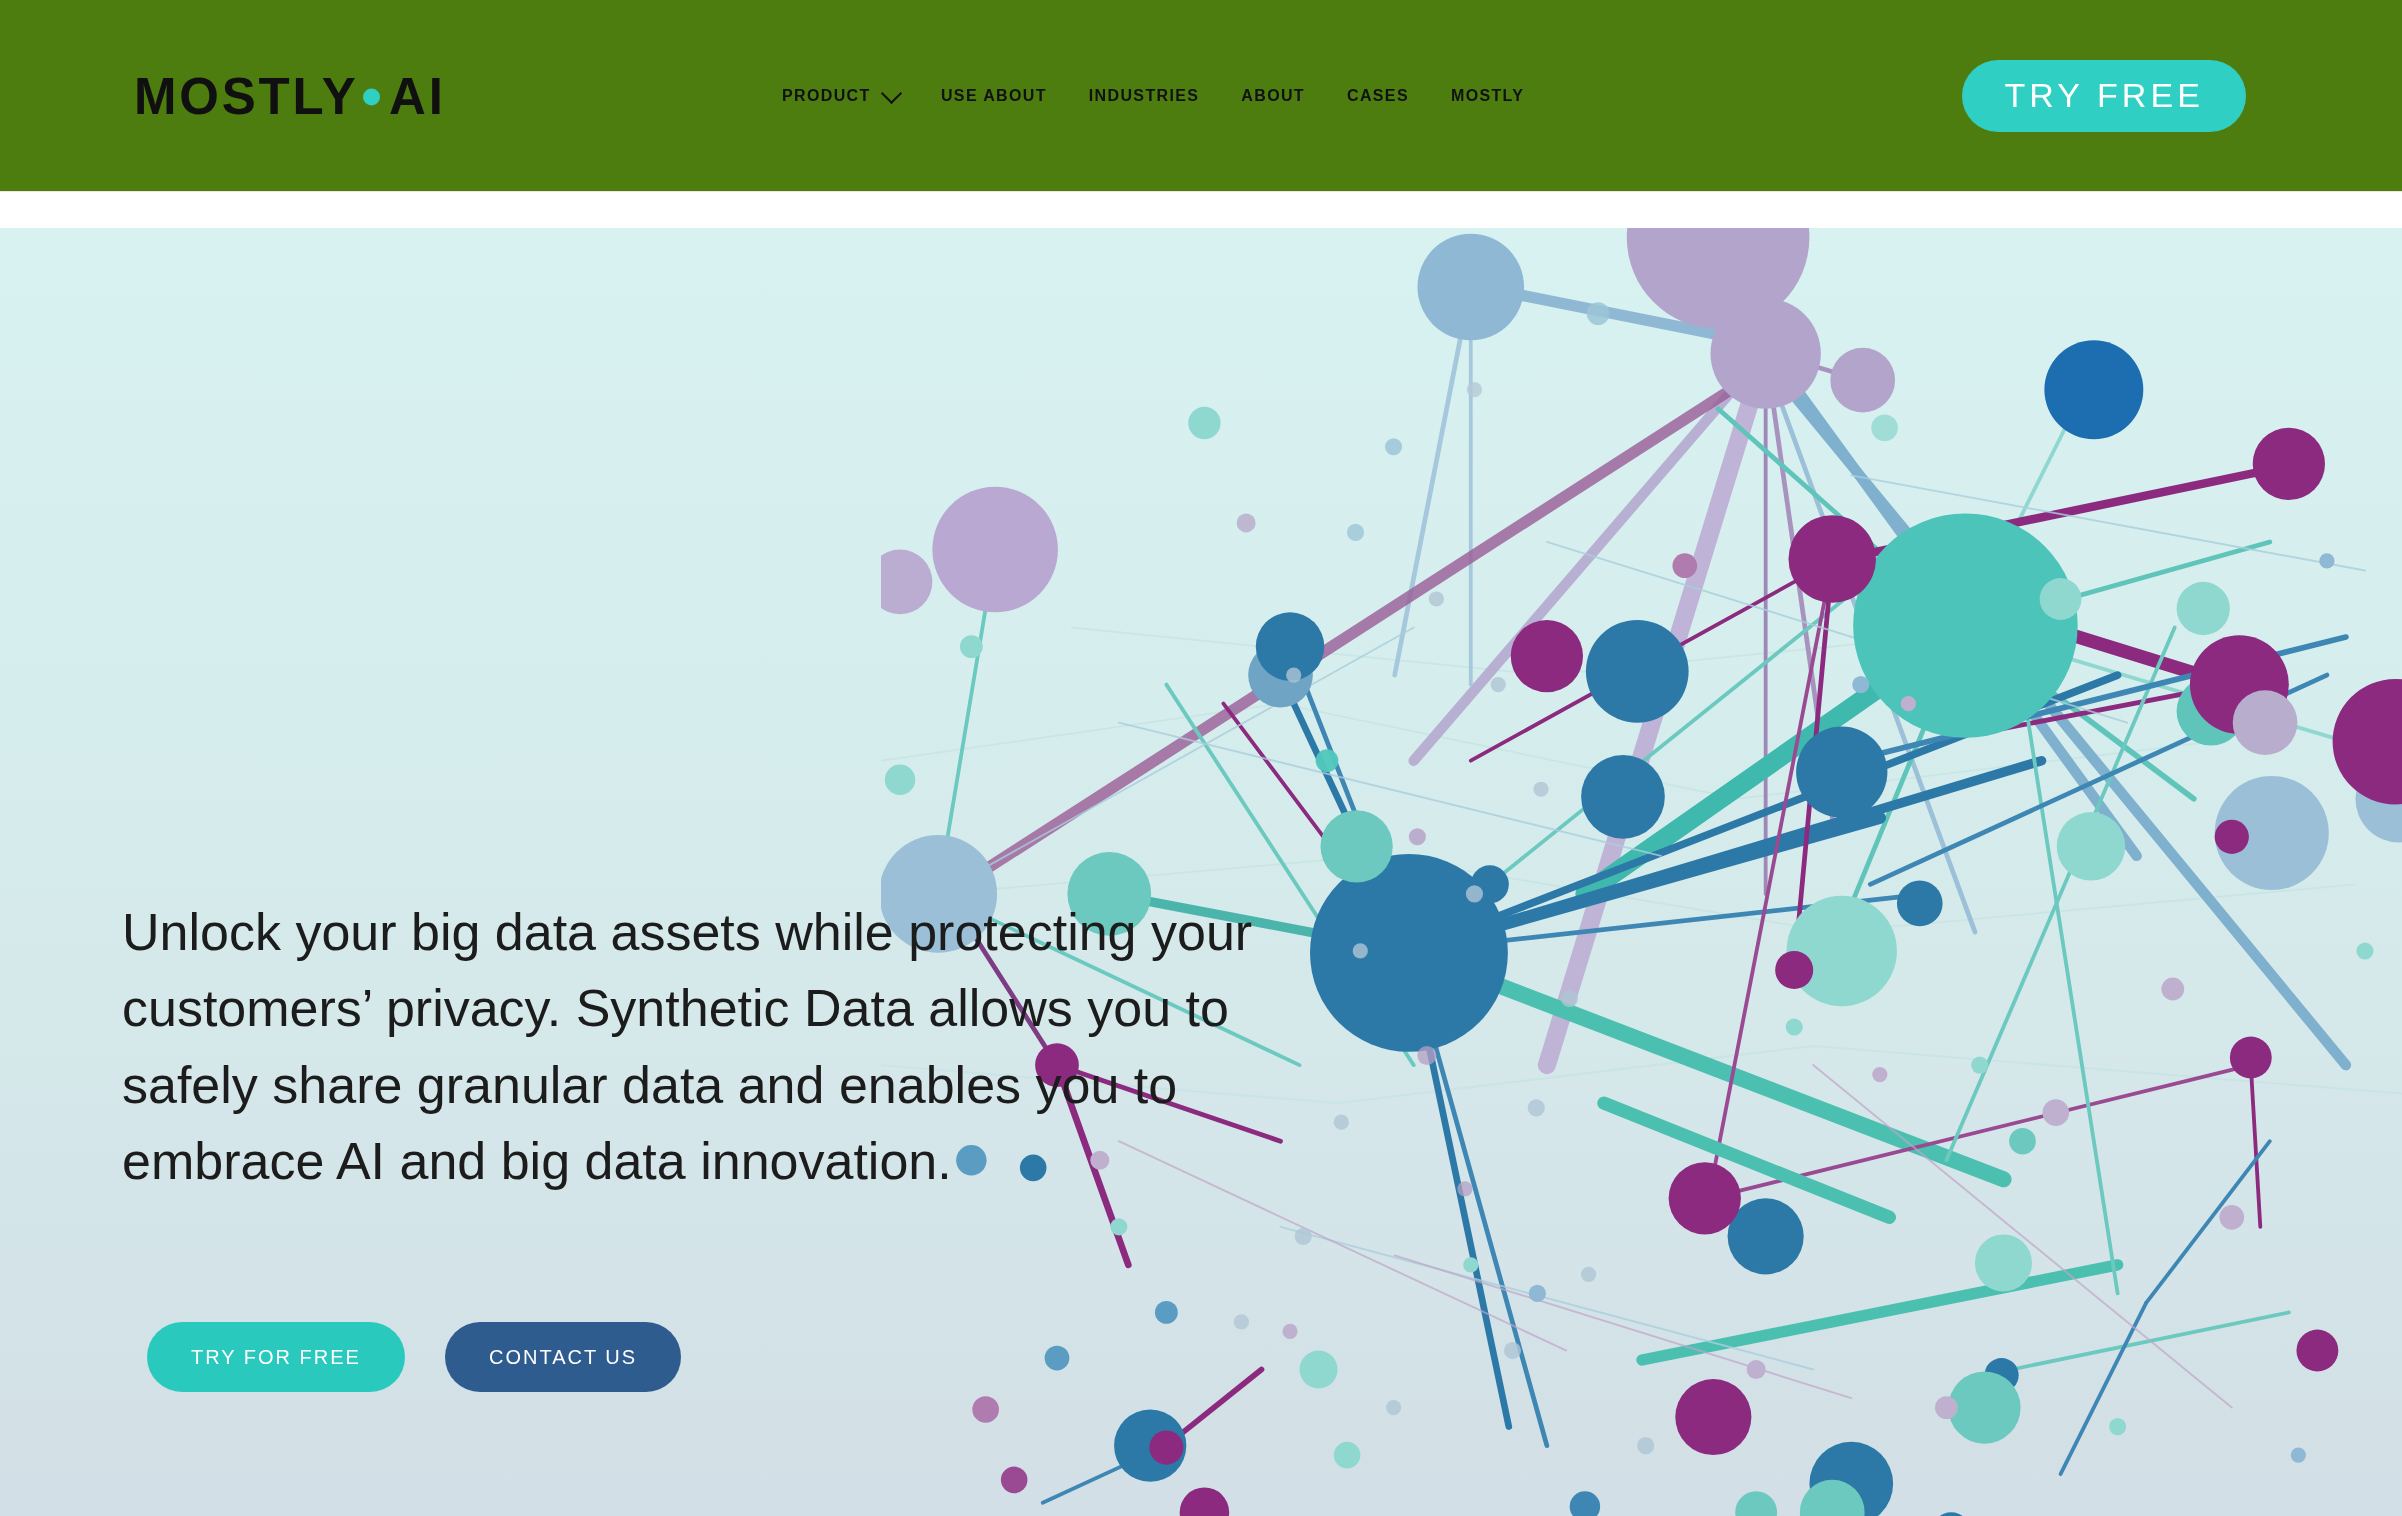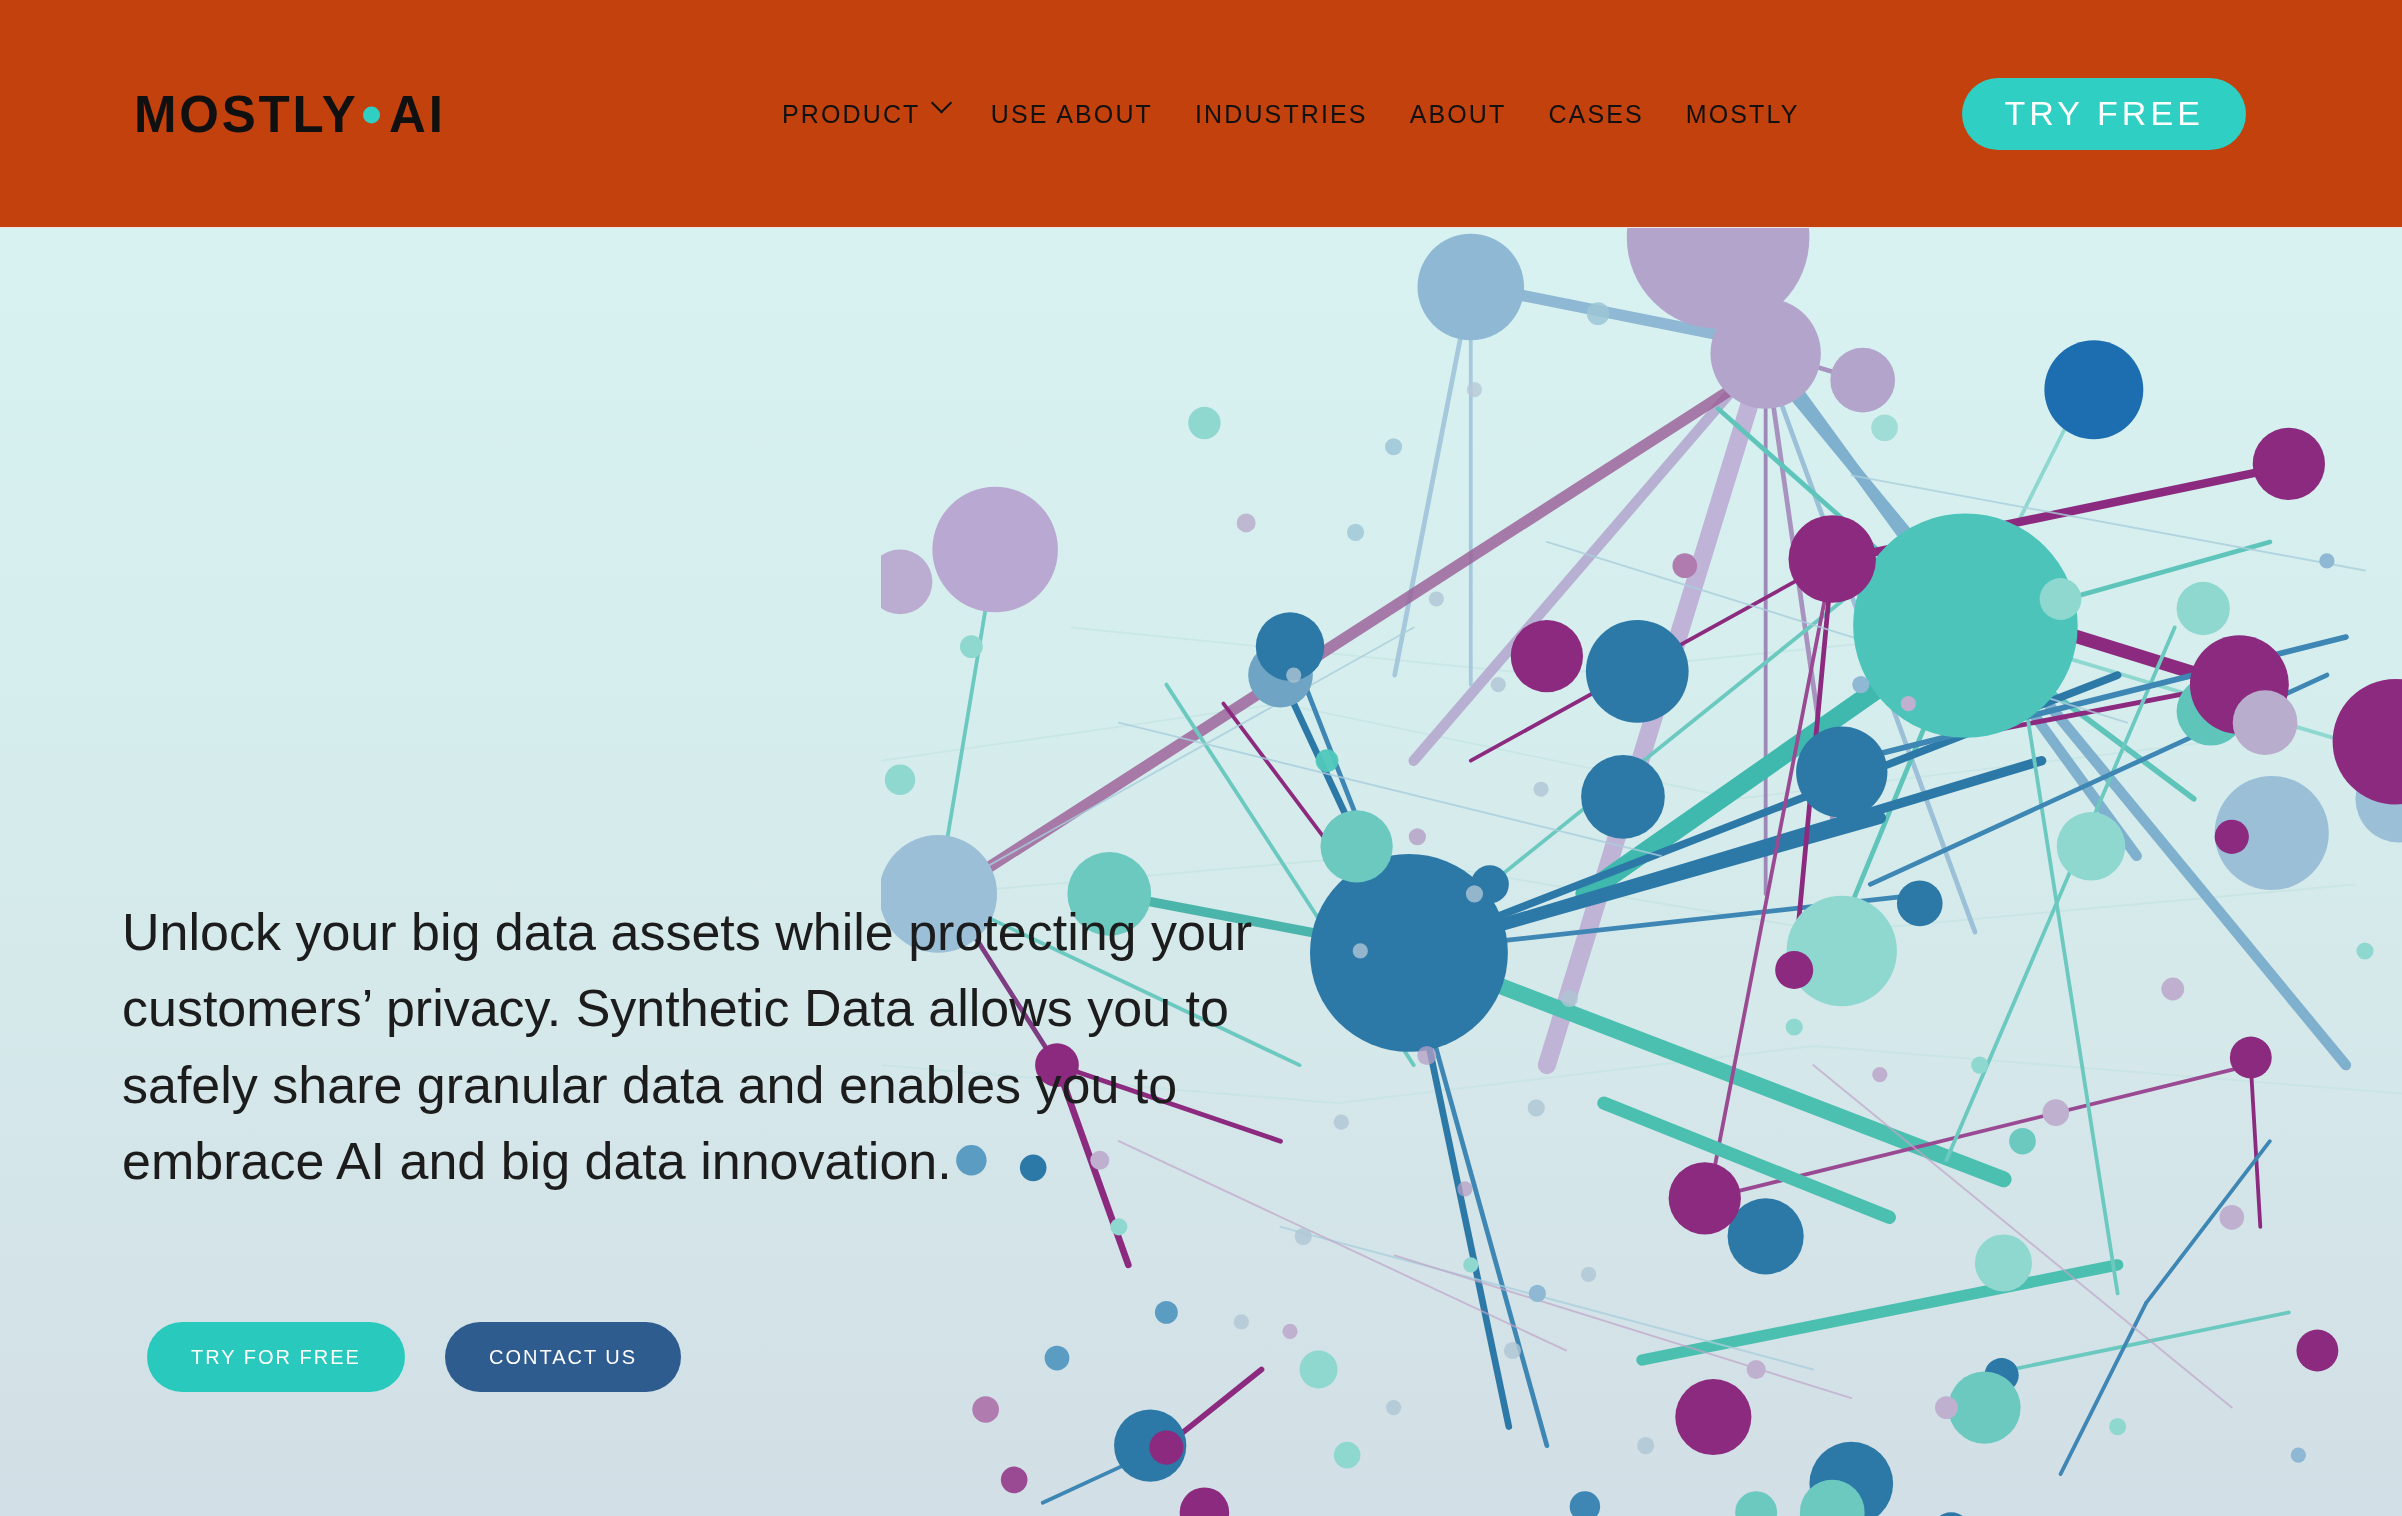--- a/index.html
+++ b/index.html
@@ -6,22 +6,22 @@
   html, body {
     width:2403px; height:1516px;
     font-family:"Liberation Sans", sans-serif;
     overflow:hidden;
     background:#ffffff;
   }
 
   
   .header{
     position:absolute; top:0; left:0;
-    width:2403px; height:228px;
-    background:#c2410c;
+    width:2403px; height:192px;
+    background:#4d7c0f;
     border-bottom:1.9px solid #EDE4E4;
     display:flex; align-items:center;
     z-index:20;
   }
   .logo{
     position:absolute; left:134px; top:50%;
     transform:translateY(-50%);
     display:flex; align-items:center;
     letter-spacing:0.055em;
     font-size:51px; font-weight:700;
@@ -38,25 +38,25 @@
     position:relative; top:1.9px;
   }
 
   .nav{
     position:absolute; left:761px; top:50%;
     transform:translateY(-50%);
     display:flex; align-items:center;
     gap:0px;
   }
   .nav-item{
-    display:flex; align-items:flex-start;
-    font-size:25px;
+    display:flex; align-items:flex-end;
+    font-size:16px;
     letter-spacing:0.085em;
     color:#111111;
-    font-weight:400;
+    font-weight:700;
     padding:0 21px;
     white-space:nowrap;
     cursor:pointer;
   }
   .chev{
     display:inline-block;
     margin-left:13.3px;
     width:15px; height:15px;
     border-right:2.9px solid #111;
     border-bottom:2.9px solid #111;

